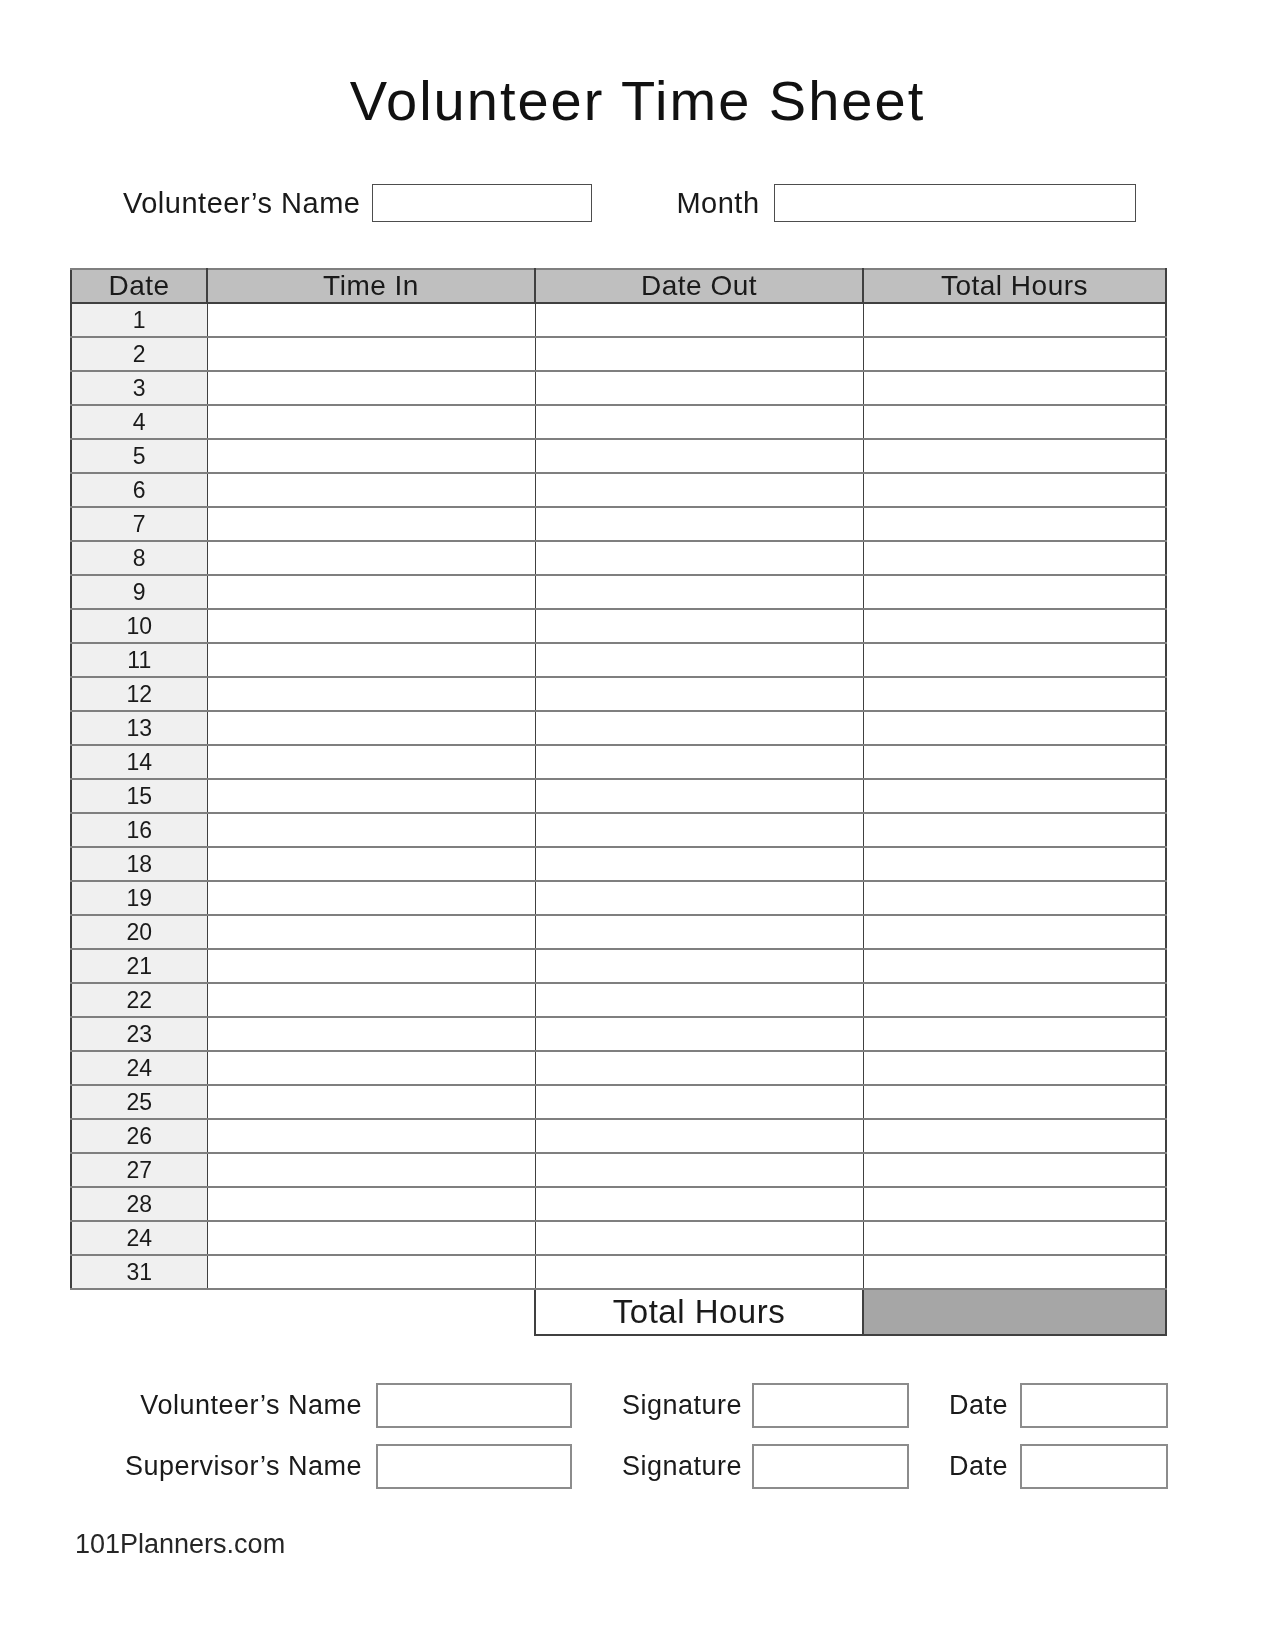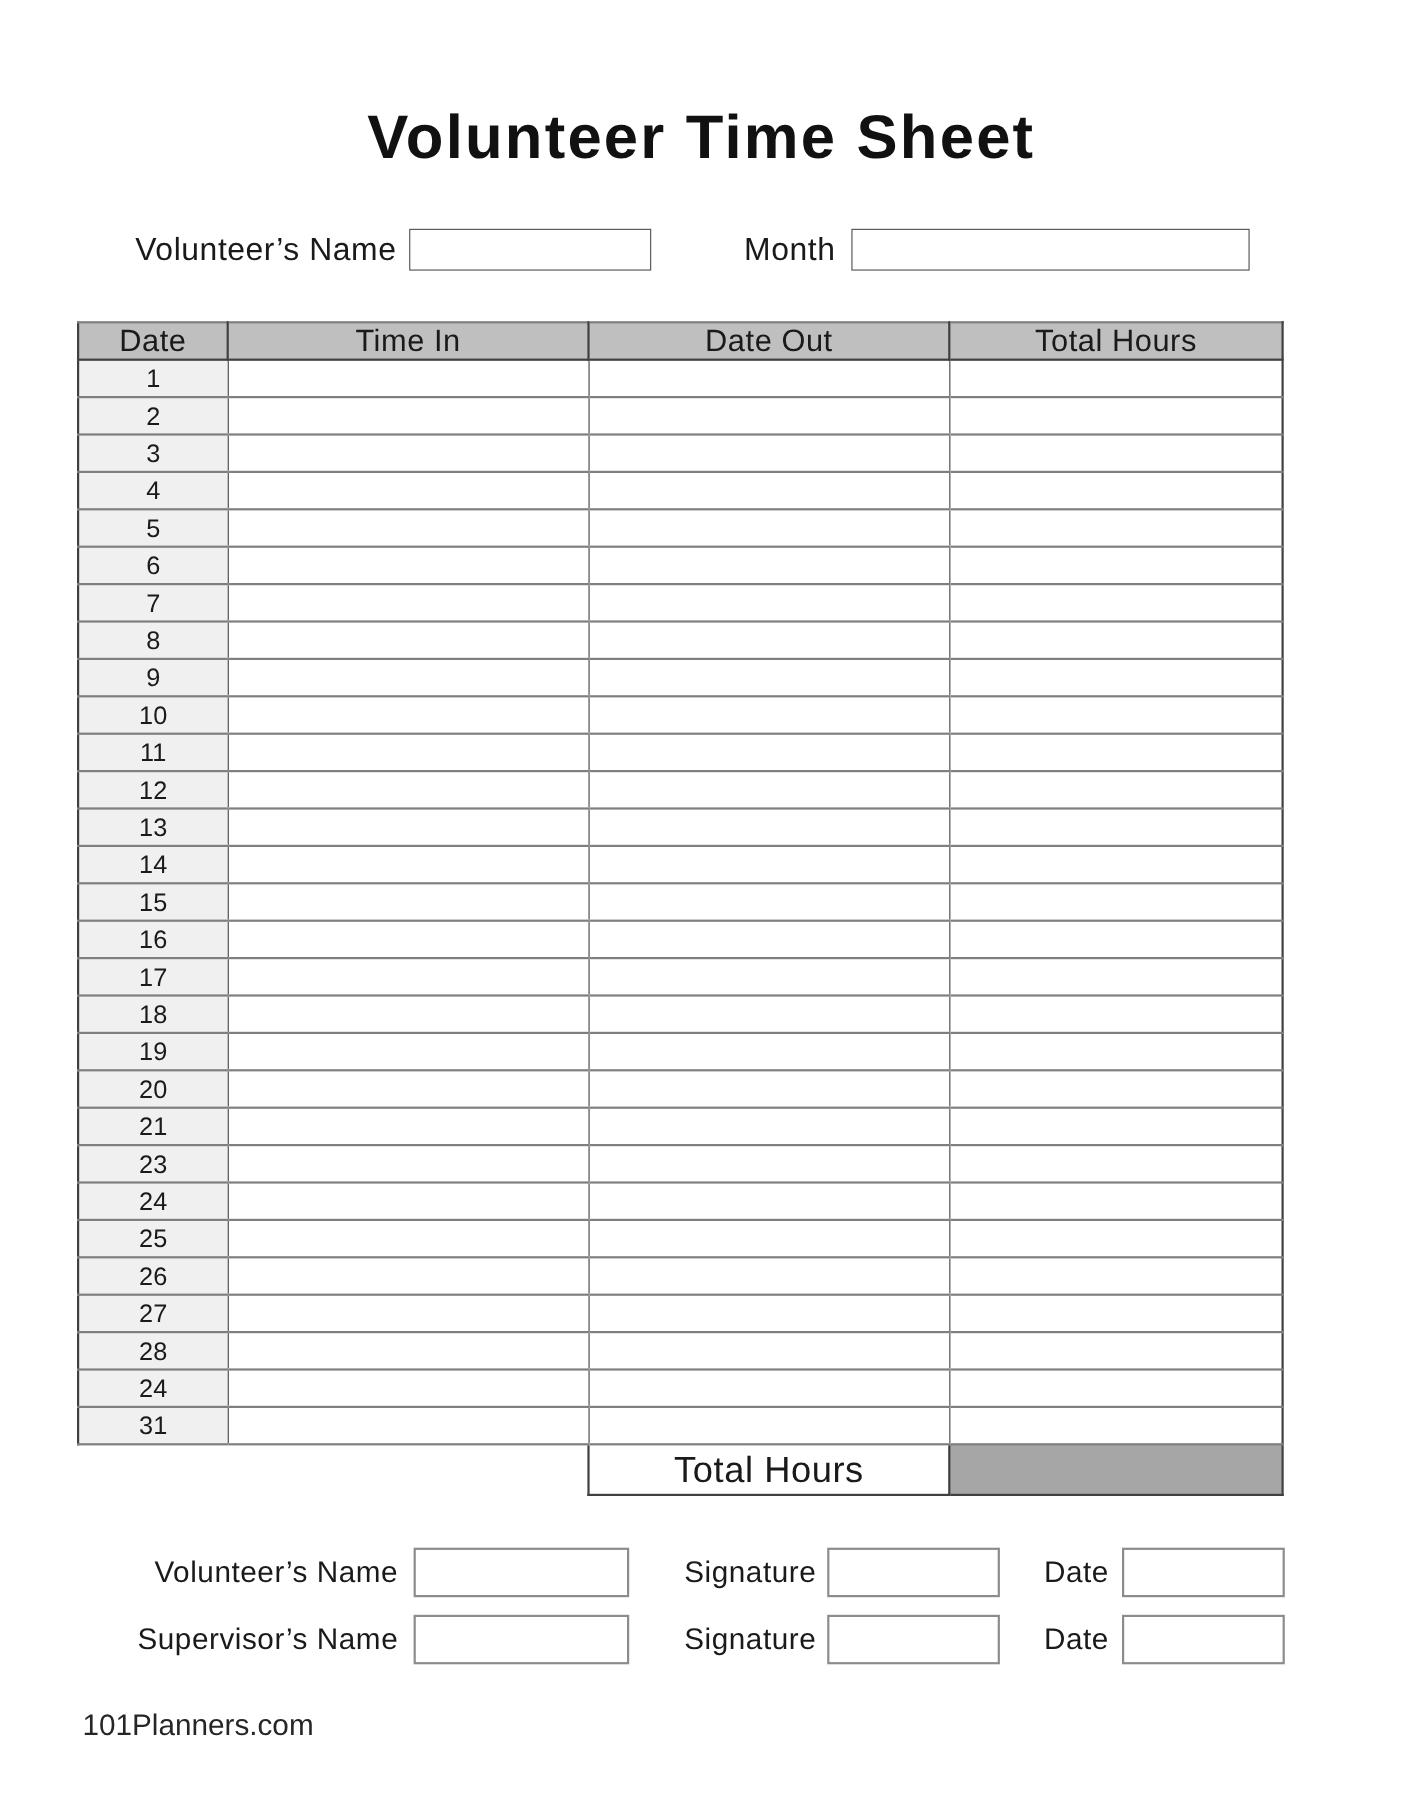--- a/index.html
+++ b/index.html
@@ -16,24 +16,24 @@
   .page{
     position:relative;
     width:1275px;height:1650px;
     background:#ffffff;
     color:var(--text);
     font-family:"Liberation Sans", sans-serif;
     overflow:hidden;
   }
   .title{
     margin:0;
-    padding-top:92px;
+    padding-top:68px;
     text-align:center;
     font-size:56px;
-    font-weight:bold;
+    font-weight:normal;
     letter-spacing:2px;
     color:#111111;
   }
   
   .fields-row{
     display:flex;
     align-items:center;
     margin:50px 0 0 123px;
     height:40px;
     font-size:29px;
@@ -266,45 +266,45 @@
         <td class="entry-cell"></td>
         <td class="entry-cell"></td>
       </tr>
         <tr>
         <td class="date-cell">16</td>
         <td class="entry-cell"></td>
         <td class="entry-cell"></td>
         <td class="entry-cell"></td>
       </tr>
         <tr>
-        <td class="date-cell">17</td>
-        <td class="entry-cell"></td>
-        <td class="entry-cell"></td>
-        <td class="entry-cell"></td>
-      </tr>
-        <tr>
         <td class="date-cell">18</td>
         <td class="entry-cell"></td>
         <td class="entry-cell"></td>
         <td class="entry-cell"></td>
       </tr>
         <tr>
         <td class="date-cell">19</td>
         <td class="entry-cell"></td>
         <td class="entry-cell"></td>
         <td class="entry-cell"></td>
       </tr>
         <tr>
         <td class="date-cell">20</td>
         <td class="entry-cell"></td>
         <td class="entry-cell"></td>
         <td class="entry-cell"></td>
       </tr>
         <tr>
         <td class="date-cell">21</td>
+        <td class="entry-cell"></td>
+        <td class="entry-cell"></td>
+        <td class="entry-cell"></td>
+      </tr>
+        <tr>
+        <td class="date-cell">22</td>
         <td class="entry-cell"></td>
         <td class="entry-cell"></td>
         <td class="entry-cell"></td>
       </tr>
         <tr>
         <td class="date-cell">23</td>
         <td class="entry-cell"></td>
         <td class="entry-cell"></td>
         <td class="entry-cell"></td>
       </tr>

